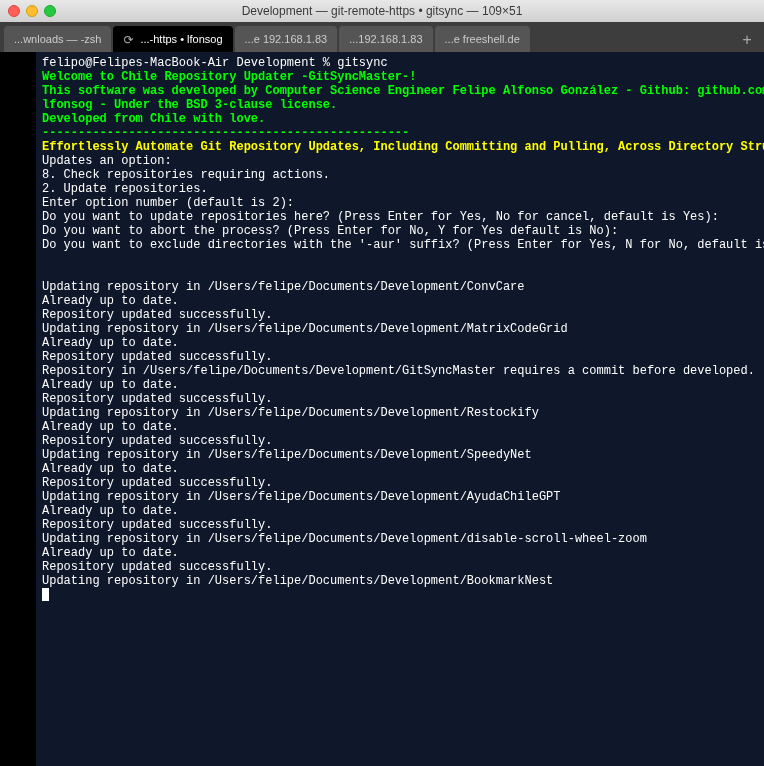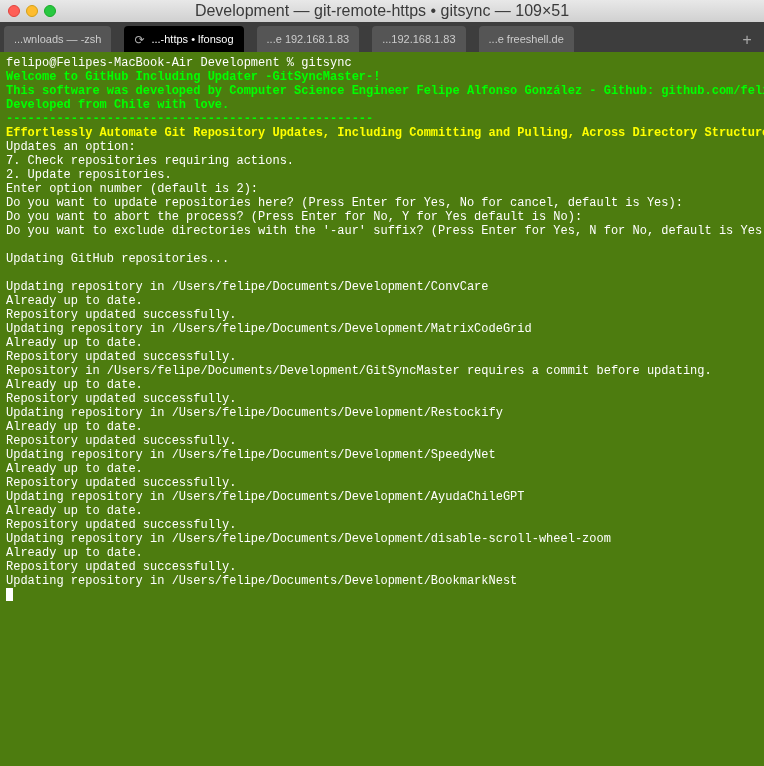--- a/index.html
+++ b/index.html
@@ -60,21 +60,21 @@
 
     .traffic-light.maximize {
       background: #28c840;
       border: 1px solid #1aab29;
     }
 
     .title-text {
       position: absolute;
       left: 50%;
       transform: translateX(-50%);
-      font-size: 16px;
+      font-size: 12px;
       color: #3a3a3a;
       white-space: nowrap;
       font-family: -apple-system, BlinkMacSystemFont, 'Helvetica Neue', sans-serif;
     }
 
     .tab-bar {
       background: #3d3d3d;
       height: 30px;
       display: flex;
       align-items: flex-end;
@@ -85,21 +85,21 @@
     .tab {
       height: 26px;
       padding: 0 10px;
       display: flex;
       align-items: center;
       font-size: 11px;
       font-family: -apple-system, BlinkMacSystemFont, 'Helvetica Neue', sans-serif;
       color: #cccccc;
       background: #555555;
       border-radius: 4px 4px 0 0;
-      margin-right: 13px;
+      margin-right: 2px;
       white-space: nowrap;
       cursor: pointer;
       min-width: 0;
     }
 
     .tab.active {
       background: #000000;
       color: #ffffff;
     }
 
@@ -119,26 +119,27 @@
       align-items: center;
       justify-content: center;
       color: #aaa;
       font-size: 16px;
       cursor: pointer;
       margin-left: auto;
     }
 
     .terminal-content {
       flex: 1;
-      background: #4d7c0f;
+      background: #0f172a;
       padding: 4px 6px;
       overflow: hidden;
       color: #ffffff;
       font-size: 12px;
       line-height: 1.2;
+      margin-left: 36px;
     }
 
     .line {
       white-space: pre;
       line-height: 14px;
     }
 
     .color-bold-green {
       color: #00ff00;
       font-weight: bold;
@@ -190,42 +191,42 @@
       <span>...192.168.1.83</span>
     </div>
     <div class="tab">
       <span>...e freeshell.de</span>
     </div>
     <div class="add-tab">+</div>
   </div>
 
   <div class="terminal-content">
     <div class="line color-white">felipo@Felipes-MacBook-Air Development % gitsync</div>
-    <div class="line color-bold-green">Welcome to GitHub Including Updater -GitSyncMaster-!</div>
+    <div class="line color-bold-green">Welcome to Chile Repository Updater -GitSyncMaster-!</div>
     <div class="line color-bold-green">This software was developed by Computer Science Engineer Felipe Alfonso González - Github: github.com/felipea</div>
+    <div class="line color-bold-green">lfonsog - Under the BSD 3-clause license.</div>
     <div class="line color-bold-green">Developed from Chile with love.</div>
     <div class="line color-bold-green">---------------------------------------------------</div>
     <div class="line color-yellow-bold">Effortlessly Automate Git Repository Updates, Including Committing and Pulling, Across Directory Structures.</div>
     <div class="line color-white">Updates an option:</div>
-    <div class="line color-white">7. Check repositories requiring actions.</div>
+    <div class="line color-white">8. Check repositories requiring actions.</div>
     <div class="line color-white">2. Update repositories.</div>
     <div class="line color-white">Enter option number (default is 2):</div>
     <div class="line color-white">Do you want to update repositories here? (Press Enter for Yes, No for cancel, default is Yes):</div>
     <div class="line color-white">Do you want to abort the process? (Press Enter for No, Y for Yes default is No):</div>
     <div class="line color-white">Do you want to exclude directories with the '-aur' suffix? (Press Enter for Yes, N for No, default is Yes):</div>
     <div class="line">&nbsp;</div>
-    <div class="line color-white">Updating GitHub repositories...</div>
     <div class="line">&nbsp;</div>
     <div class="line color-white">Updating repository in /Users/felipe/Documents/Development/ConvCare</div>
     <div class="line color-white">Already up to date.</div>
     <div class="line color-white">Repository updated successfully.</div>
     <div class="line color-white">Updating repository in /Users/felipe/Documents/Development/MatrixCodeGrid</div>
     <div class="line color-white">Already up to date.</div>
     <div class="line color-white">Repository updated successfully.</div>
-    <div class="line color-white">Repository in /Users/felipe/Documents/Development/GitSyncMaster requires a commit before updating.</div>
+    <div class="line color-white">Repository in /Users/felipe/Documents/Development/GitSyncMaster requires a commit before developed.</div>
     <div class="line color-white">Already up to date.</div>
     <div class="line color-white">Repository updated successfully.</div>
     <div class="line color-white">Updating repository in /Users/felipe/Documents/Development/Restockify</div>
     <div class="line color-white">Already up to date.</div>
     <div class="line color-white">Repository updated successfully.</div>
     <div class="line color-white">Updating repository in /Users/felipe/Documents/Development/SpeedyNet</div>
     <div class="line color-white">Already up to date.</div>
     <div class="line color-white">Repository updated successfully.</div>
     <div class="line color-white">Updating repository in /Users/felipe/Documents/Development/AyudaChileGPT</div>
     <div class="line color-white">Already up to date.</div>

